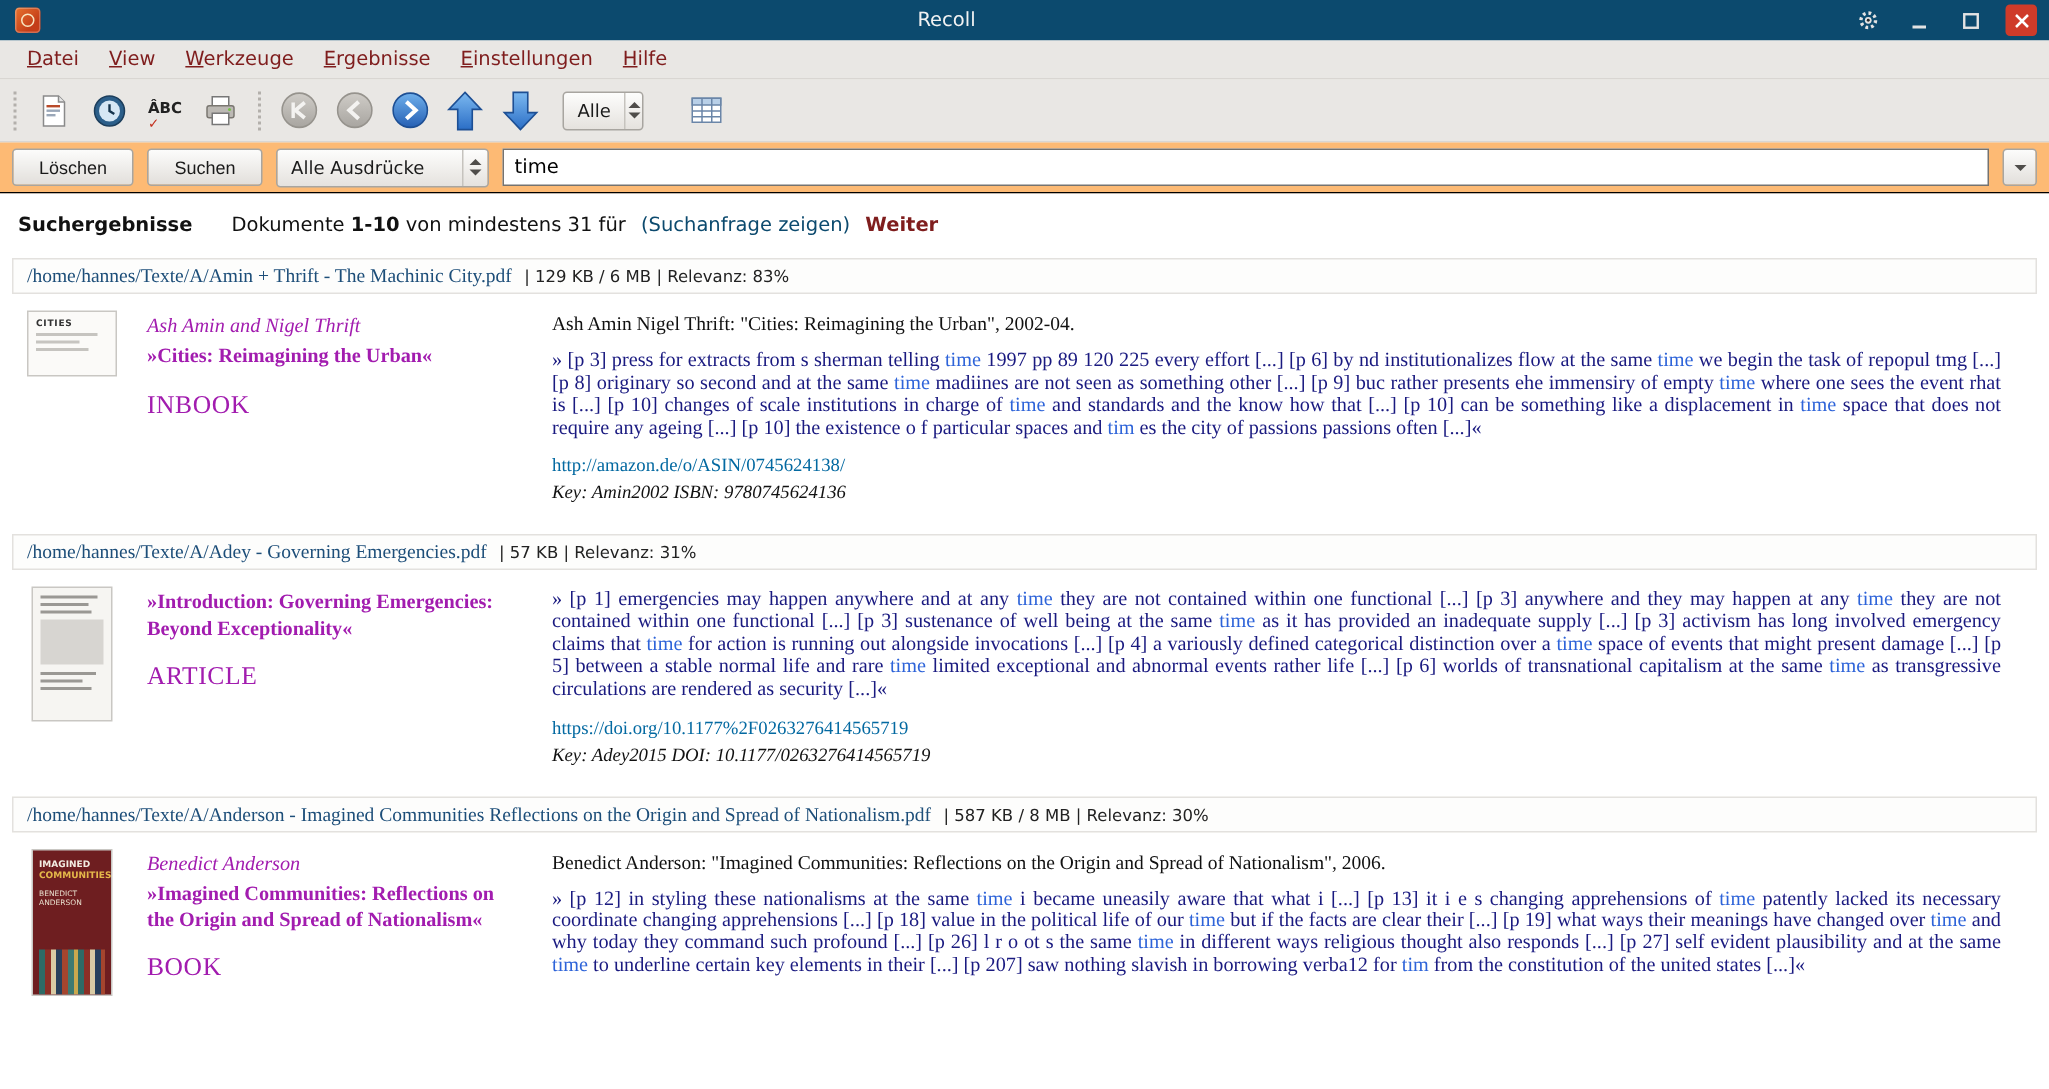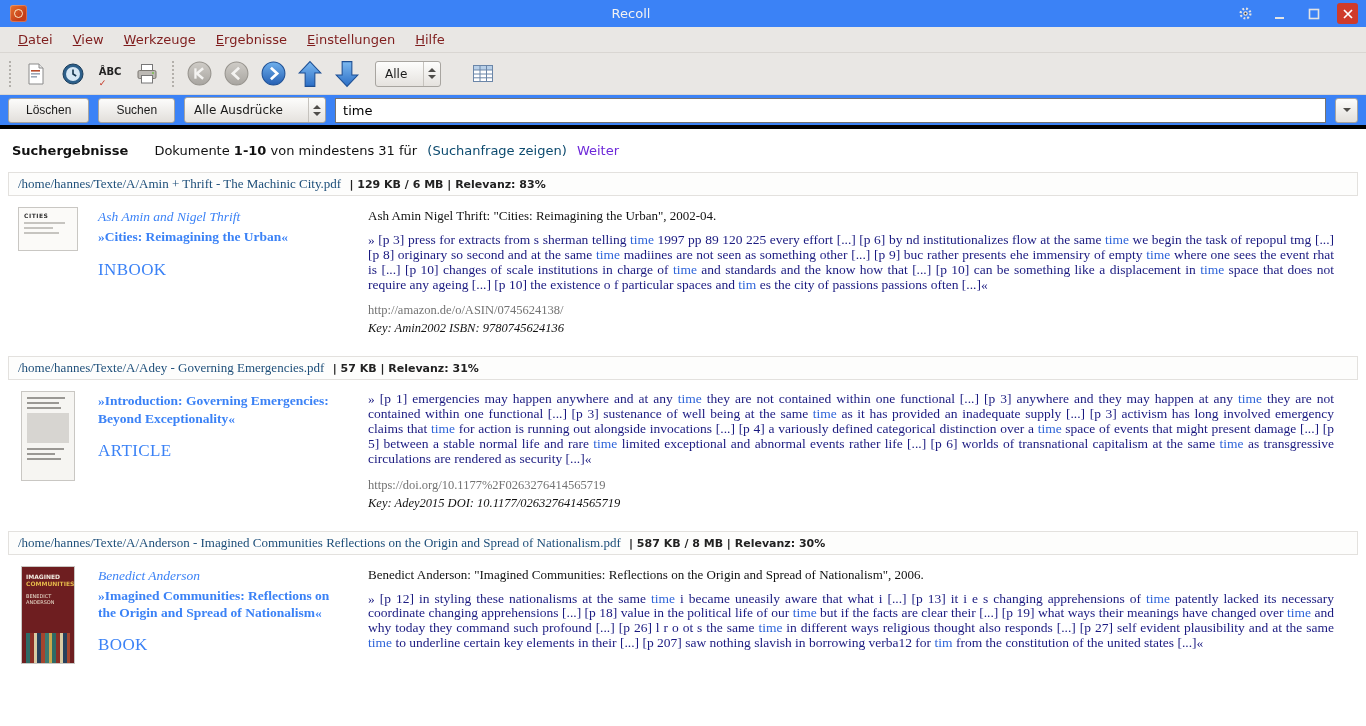--- a/index.html
+++ b/index.html
@@ -1,20 +1,20 @@
 <!DOCTYPE html>
 <html><head>
 <meta charset="utf-8">
 <style>
   * { margin:0; padding:0; box-sizing:border-box; }
   html,body { width:1366px; height:726px; overflow:hidden; background:#fff;
               font-family:"DejaVu Sans", sans-serif; }
 
   
-  .titlebar { height:27px; background:#3b82f6; display:flex; align-items:center;
+  .titlebar { height:27px; background:#0c4a6e; display:flex; align-items:center;
               padding:0 8px; color:#ececec; }
   .app-icon { width:17px; height:17px; border-radius:3px; margin-left:2px;
               background:linear-gradient(135deg,#e8742f 0%,#c43d18 70%);
               box-shadow:inset 0 0 0 1px rgba(255,255,255,.25); position:relative; }
   .app-icon::after { content:""; position:absolute; left:4px; top:4px; width:7px; height:7px;
               border:1.5px solid rgba(255,255,220,.85); border-radius:50%; }
   .tb-title { flex:1; text-align:center; font-size:13px; color:#f2f2f2; }
   .tb-controls { display:flex; align-items:center; gap:13px; }
   .tb-ctl { width:21px; height:21px; display:flex; align-items:center; justify-content:center;
             border-radius:3px; cursor:default; }
@@ -40,58 +40,58 @@
            border-radius:3px; display:flex; align-items:stretch; font-size:12px; color:#1a1a1a; }
   .combo .val { display:flex; align-items:center; padding:0 9px; }
   .combo .arrows { width:17px; border-left:1px solid #c6c3be; display:flex; flex-direction:column;
                    align-items:center; justify-content:center; gap:3px; }
   .tri-up  { width:0; height:0; border-left:4px solid transparent; border-right:4px solid transparent;
              border-bottom:4px solid #4f4d4a; }
   .tri-dn  { width:0; height:0; border-left:4px solid transparent; border-right:4px solid transparent;
              border-top:4px solid #4f4d4a; }
 
   
-  .searchrow { height:34px; background:#3b82f6; border-bottom:4px solid #000000;
+  .searchrow { height:34px; background:#fdba74; border-bottom:1px solid #000000;
                display:flex; align-items:center; padding:0 8px; gap:9px; }
   .btn { height:25px; padding:0 17px; font-size:12px; color:#1a1a1a;
          background:linear-gradient(#fcfcfb,#e2dfdb); border:1px solid #a8a5a0; border-radius:3px;
          display:flex; align-items:center; }
   .query-input { flex:1; height:25px; border:1px solid #75widths7370; border:1px solid #757370;
                  background:#fff; font-size:13px; padding:0 7px; outline:none;
                  font-family:"DejaVu Sans",sans-serif; }
   .hist-btn { width:23px; height:25px; background:linear-gradient(#fcfcfb,#e2dfdb);
               border:1px solid #a8a5a0; border-radius:3px; display:flex; align-items:center;
               justify-content:center; }
 
   
   .results { background:#fff; height:597px; overflow:hidden;
              font-family:"Liberation Serif", serif; }
   .results-header { font-family:"DejaVu Sans",sans-serif; font-size:13px; color:#111;
                     padding:14px 12px 10px; }
   .rh-title { font-weight:bold; margin-right:22px; }
   .rh-bold { font-weight:bold; }
   .rh-link { color:#0c4a6e; margin-left:6px; }
-  .rh-next { color:#6d28d9; font-weight:normal; margin-left:6px; }
+  .rh-next { color:#7f1d1d; font-weight:bold; margin-left:6px; }
 
   .path-row { margin:4px 8px 0; border:1px solid #e3e1de; background:#fdfdfc;
               padding:3px 9px; font-size:13px; white-space:nowrap; overflow:hidden; }
   .path-link { color:#1d4e79; }
-  .path-meta { font-family:"DejaVu Sans",sans-serif; font-size:11px; color:#222; margin-left:5px;font-weight:bold; }
+  .path-meta { font-family:"DejaVu Sans",sans-serif; font-size:11px; color:#222; margin-left:5px; }
 
   .result-body { display:flex; padding:12px 32px 16px 16px; gap:18px; }
   .thumb-col { width:64px; flex:none; display:flex; justify-content:center; align-items:flex-start; }
-  .info-col  { width:252px; flex:none; color:#3b82f6; font-size:13.5px; line-height:1.28; }
+  .info-col  { width:252px; flex:none; color:#a21caf; font-size:13.5px; line-height:1.28; }
   .authors   { font-style:italic; margin-bottom:3px; }
   .doc-title { font-weight:bold; margin-bottom:13px; }
   .doctype   { font-size:17px; letter-spacing:.4px; }
   .main-col  { flex:1; min-width:0; }
   .citation  { font-size:13px; color:#111; margin-bottom:9px; }
   .snippet   { font-size:13.5px; color:#1a1a80; line-height:1.1; text-align:justify; margin-bottom:11px; }
   .snippet .hl { color:#2e64d9; }
-  .url-link  { font-size:12.5px; color:#737373; margin-bottom:3px; }
+  .url-link  { font-size:12.5px; color:#0369a1; margin-bottom:3px; }
   .key-line  { font-size:12.5px; color:#111;font-style:italic; }
 
   
   .thumb { box-shadow:0 0 0 1px #c9c7c3; overflow:hidden; }
   .thumb-cities { width:58px; height:42px; background:#fbfaf8; padding:4px 5px; }
   .t-label { font-size:6px; font-weight:bold; color:#333; letter-spacing:.5px;
              font-family:"DejaVu Sans",sans-serif; margin-bottom:3px; }
   .t-line { height:2px; background:#c6c4c0; margin-bottom:3px; width:70%; }
   .thumb-paper { width:52px; height:88px; background:#f6f5f2; padding:5px 5px; }
   .p-line { height:2px; background:#9a9894; margin-bottom:3px; }
@@ -232,21 +232,21 @@
       <path d="M12 1.5L22 12h-5.5v12.5h-9V12H2z" fill="url(#gArrow)" stroke="#1d4f94"></path>
     </svg>
   </div>
 
   <div class="tool-btn">
     <svg width="26" height="28" viewBox="0 0 24 26">
       <path d="M12 24.5L2 14h5.5V1.5h9V14H22z" fill="url(#gArrow)" stroke="#1d4f94"></path>
     </svg>
   </div>
 
-  <div class="combo" style="width:66px; margin-left:8px">
+  <div class="combo" style="width:54px; margin-left:8px">
     <span class="val">Alle</span>
     <span class="arrows" style="margin-left:auto">
       <span class="tri-up"></span>
         <span class="tri-dn"></span>
     </span>
   </div>
 
   <div class="tool-btn" style="margin-left:22px">
     <svg width="24" height="24" viewBox="0 0 24 24">
       <rect x="2.5" y="3.5" width="19" height="16" fill="#fff" stroke="#6b86a8"></rect>

